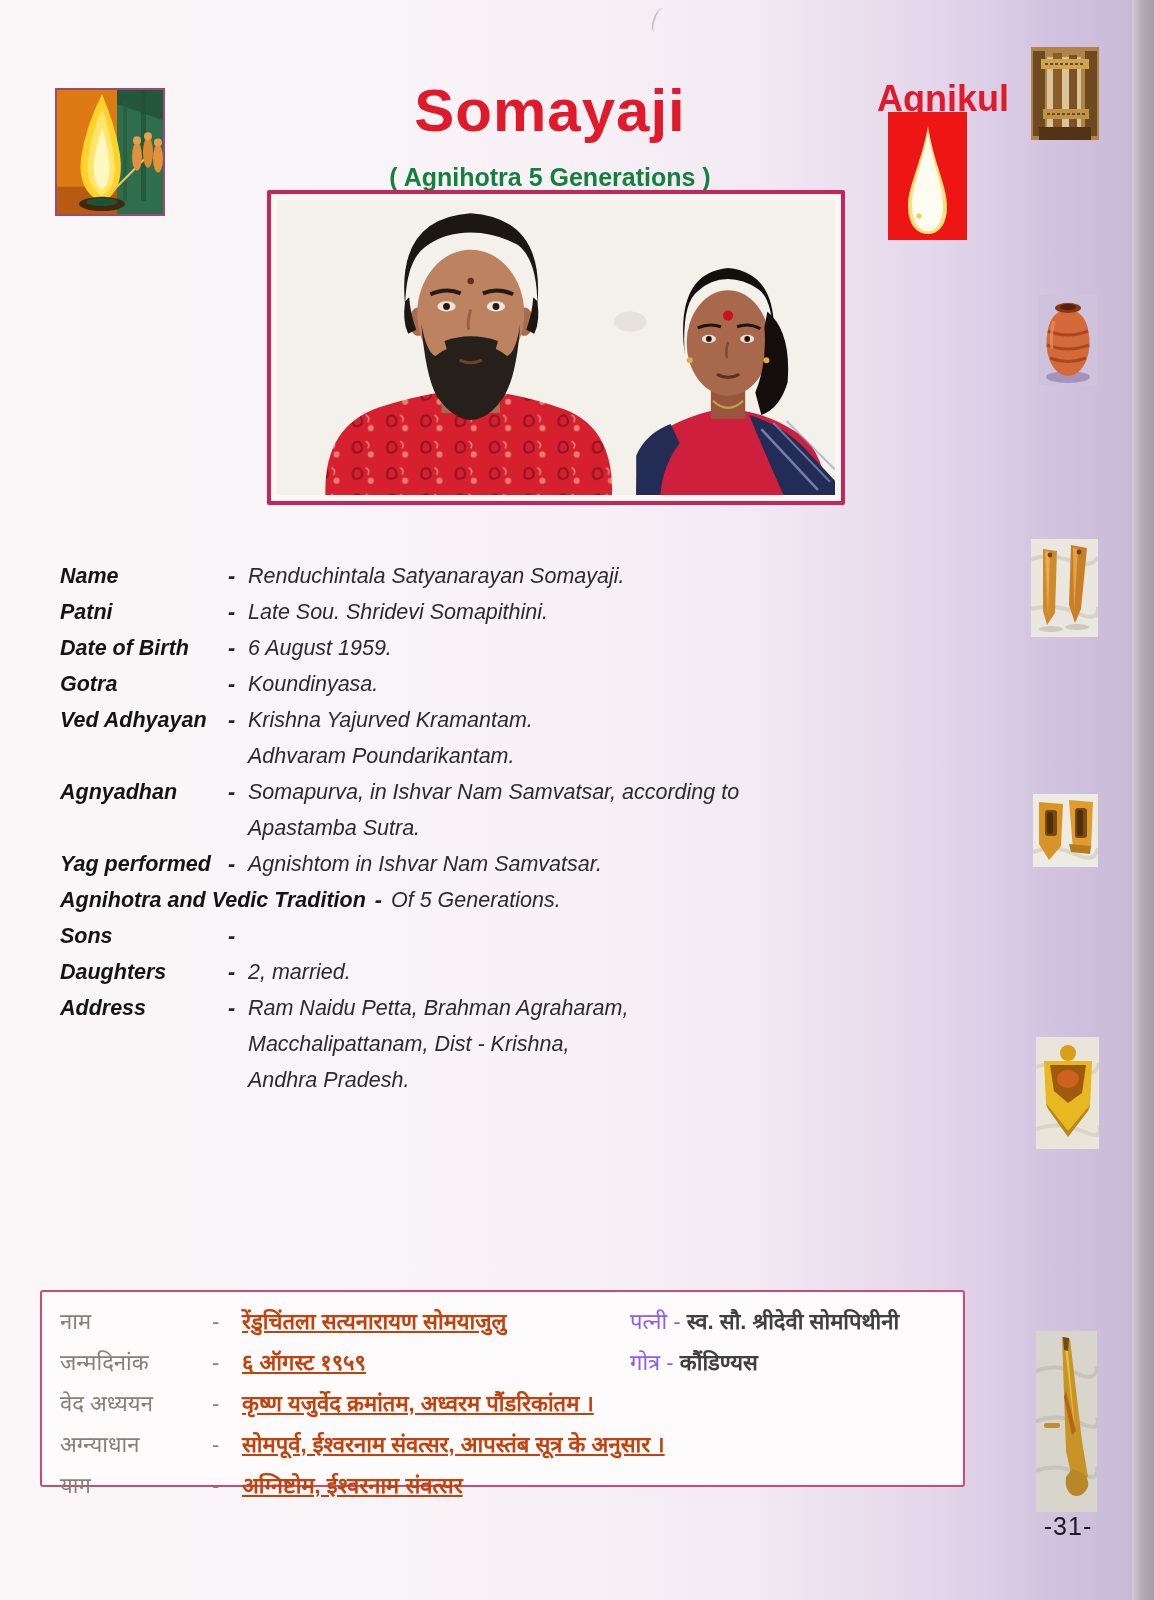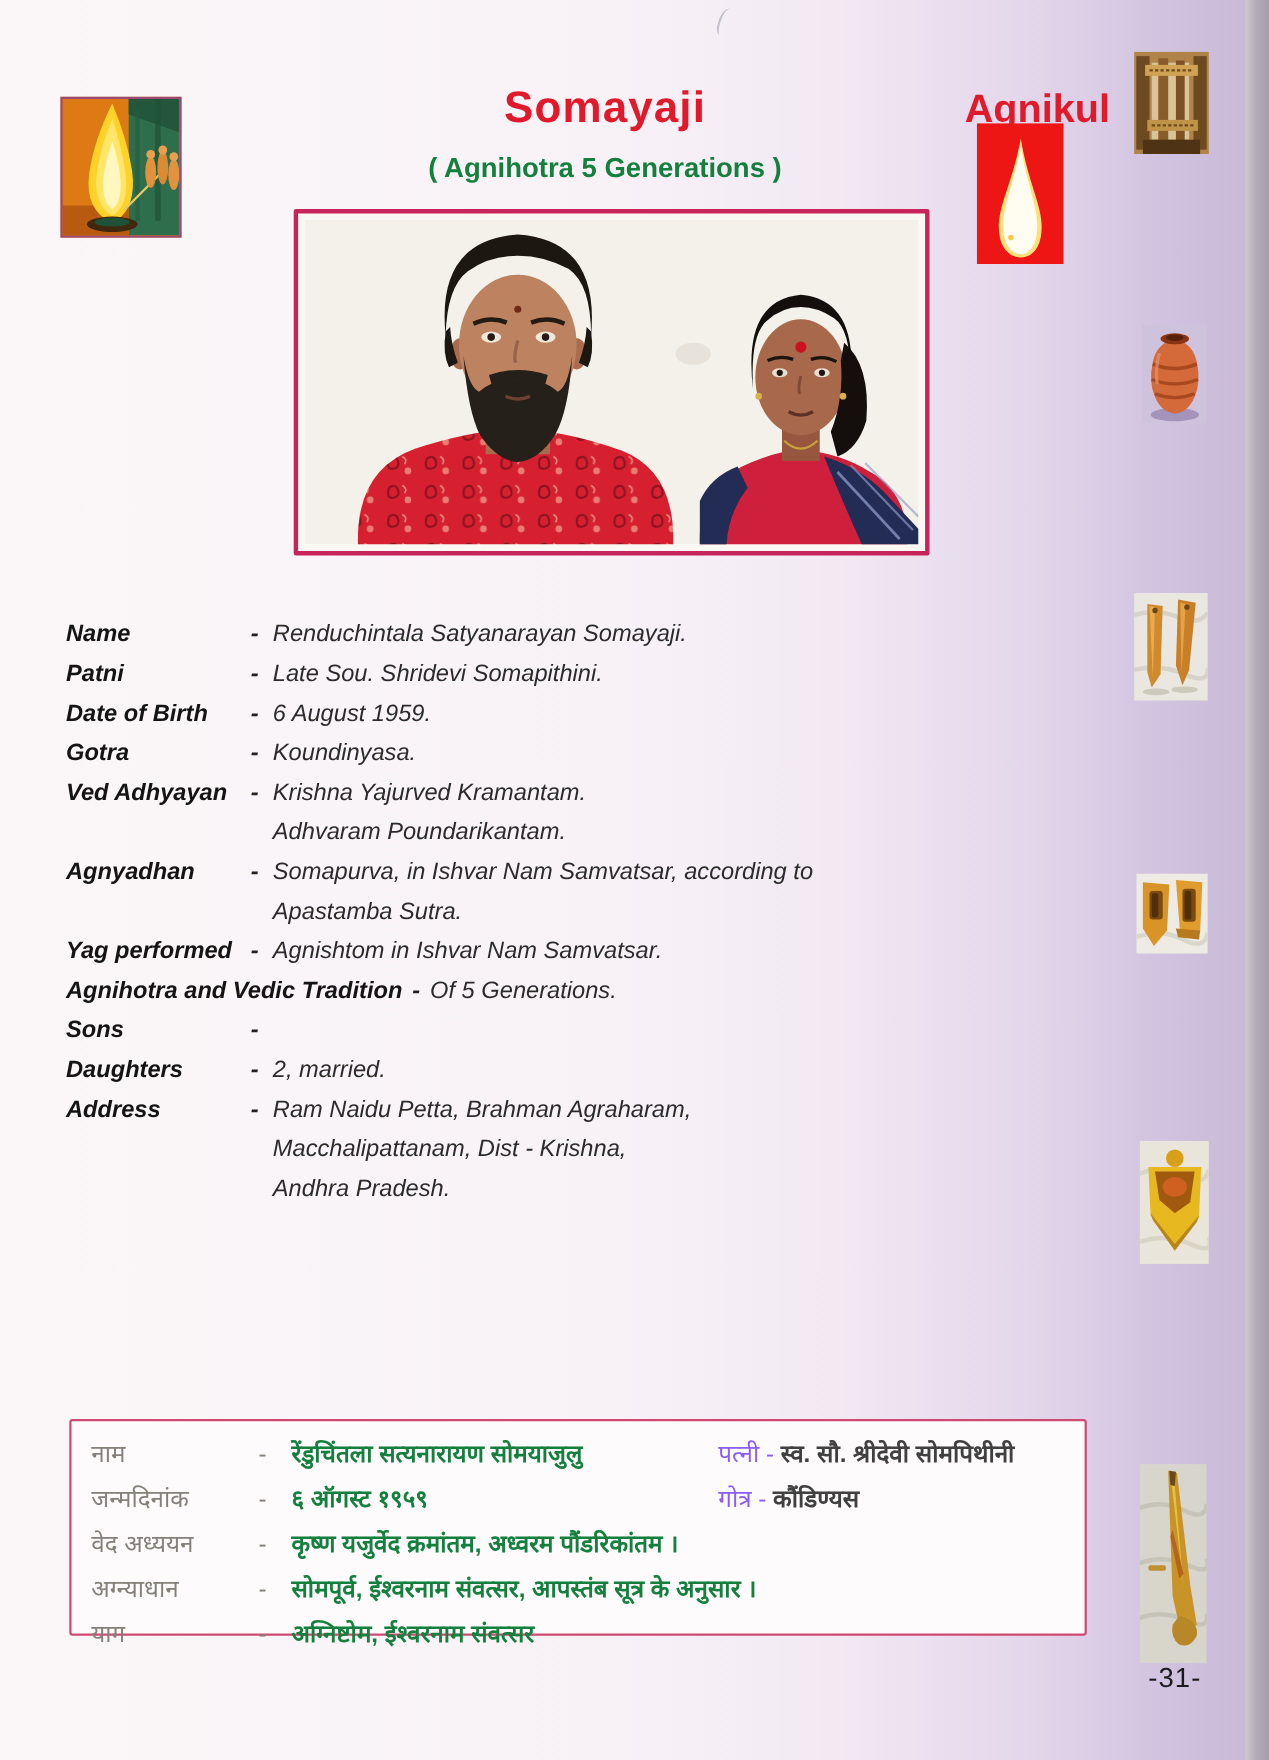--- a/index.html
+++ b/index.html
@@ -20,21 +20,21 @@
     transform:rotate(16deg);
   }
   
   .fire-photo {
     position:absolute; left:55px; top:88px; width:110px; height:128px;
     border:2px solid #9a4a74; background:#e07818;
   }
   .fire-photo svg { display:block; width:100%; height:100%; }
   .title-block { position:absolute; left:255px; top:76px; width:590px; text-align:center; }
   .page-title {
-    font-size:40px; font-weight:bold; letter-spacing:1px; color:#e11a2b;
+    font-size:60px; font-weight:bold; letter-spacing:1px; color:#e11a2b;
   }
   .page-subtitle {
     margin-top:18px; font-size:25px; font-weight:bold; color:#15803d;
   }
   .brand-label {
     position:absolute; left:877px; top:78px; width:120px;
     font-size:36px; font-weight:bold; color:#e11a2b;
   }
   .flame-logo { position:absolute; left:888px; top:112px; width:79px; height:128px; }
   .flame-logo svg { display:block; width:100%; height:100%; }
@@ -48,28 +48,28 @@
   .details { position:absolute; left:60px; top:558px; width:810px;font-style:italic; }
   .erow { display:flex; align-items:baseline; line-height:36px; font-size:21.5px; color:#2b2b2b; }
   .elabel { width:168px; flex:0 0 168px; font-weight:bold; color:#141414; }
   .edash  { width:20px; flex:0 0 20px; font-weight:bold; color:#222; }
   .evalue { white-space:pre-wrap; }
   .erow.full .elabel { width:auto; flex:0 0 auto; margin-right:9px; }
   .erow.full .edash  { width:auto; flex:0 0 auto; margin-right:9px; }
   .erow.cont .elabel, .erow.cont .edash { visibility:hidden; }
   
   .hindi-box {
-    position:absolute; left:63px; top:1290px; width:925px; height:197px;
+    position:absolute; left:40px; top:1290px; width:925px; height:197px;
     border:2px solid #cf4a72; border-radius:3px; background:#fdfbfc;
     padding:9px 16px 0 18px;
   }
   .hrow { display:flex; align-items:baseline; line-height:41px; font-size:22px; }
   .hlabel { width:152px; flex:0 0 152px; color:#85817a; }
   .hdash  { width:30px; flex:0 0 30px; color:#85817a; }
-  .hvalue { font-weight:bold; color:#15803d; white-space:pre-wrap; }
+  .hvalue { font-weight:bold; color:#c2410c; white-space:pre-wrap;text-decoration:underline; }
   .hindi-right { position:absolute; left:588px; top:9px; width:330px; }
   .hrow-r { line-height:41px; font-size:22px; }
   .hrow-r .hlabel-r { color:#8b5cf6;text-align:center; }
   .hrow-r .hvalue-r { font-weight:bold; color:#404040; }
   
   .side-img { position:absolute; }
   .side-img svg { display:block; width:100%; height:100%; }
   .img-frame   { left:1031px; top:47px;   width:68px; height:93px; }
   .img-pot     { left:1038px; top:295px;  width:59px; height:90px; }
   .img-pestles { left:1031px; top:539px;  width:67px; height:98px; }

